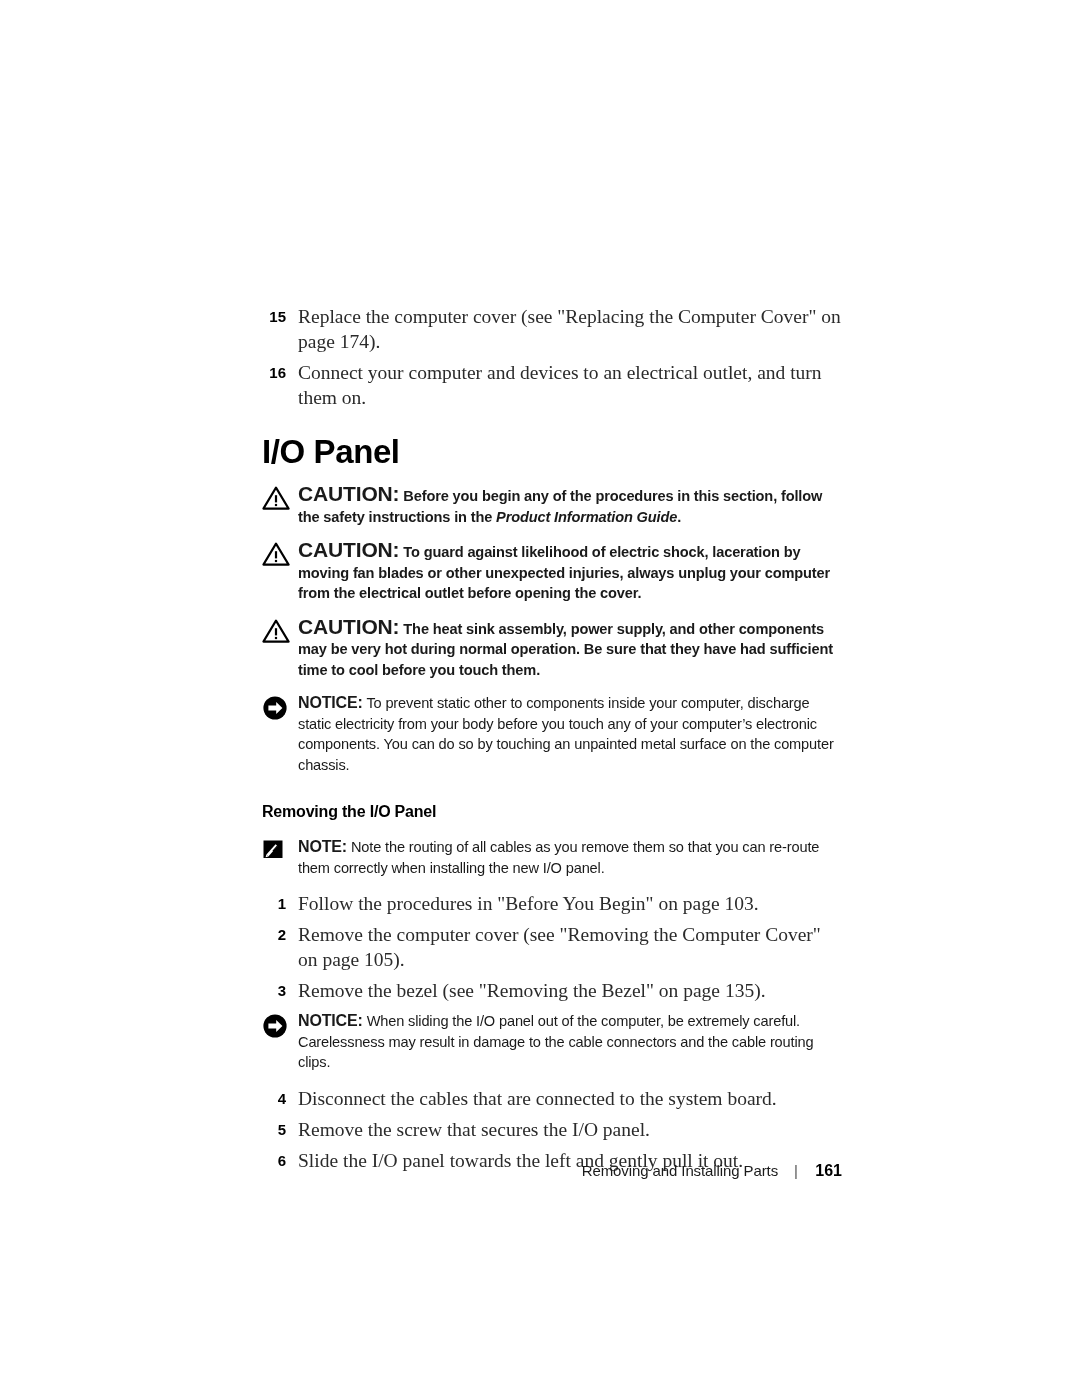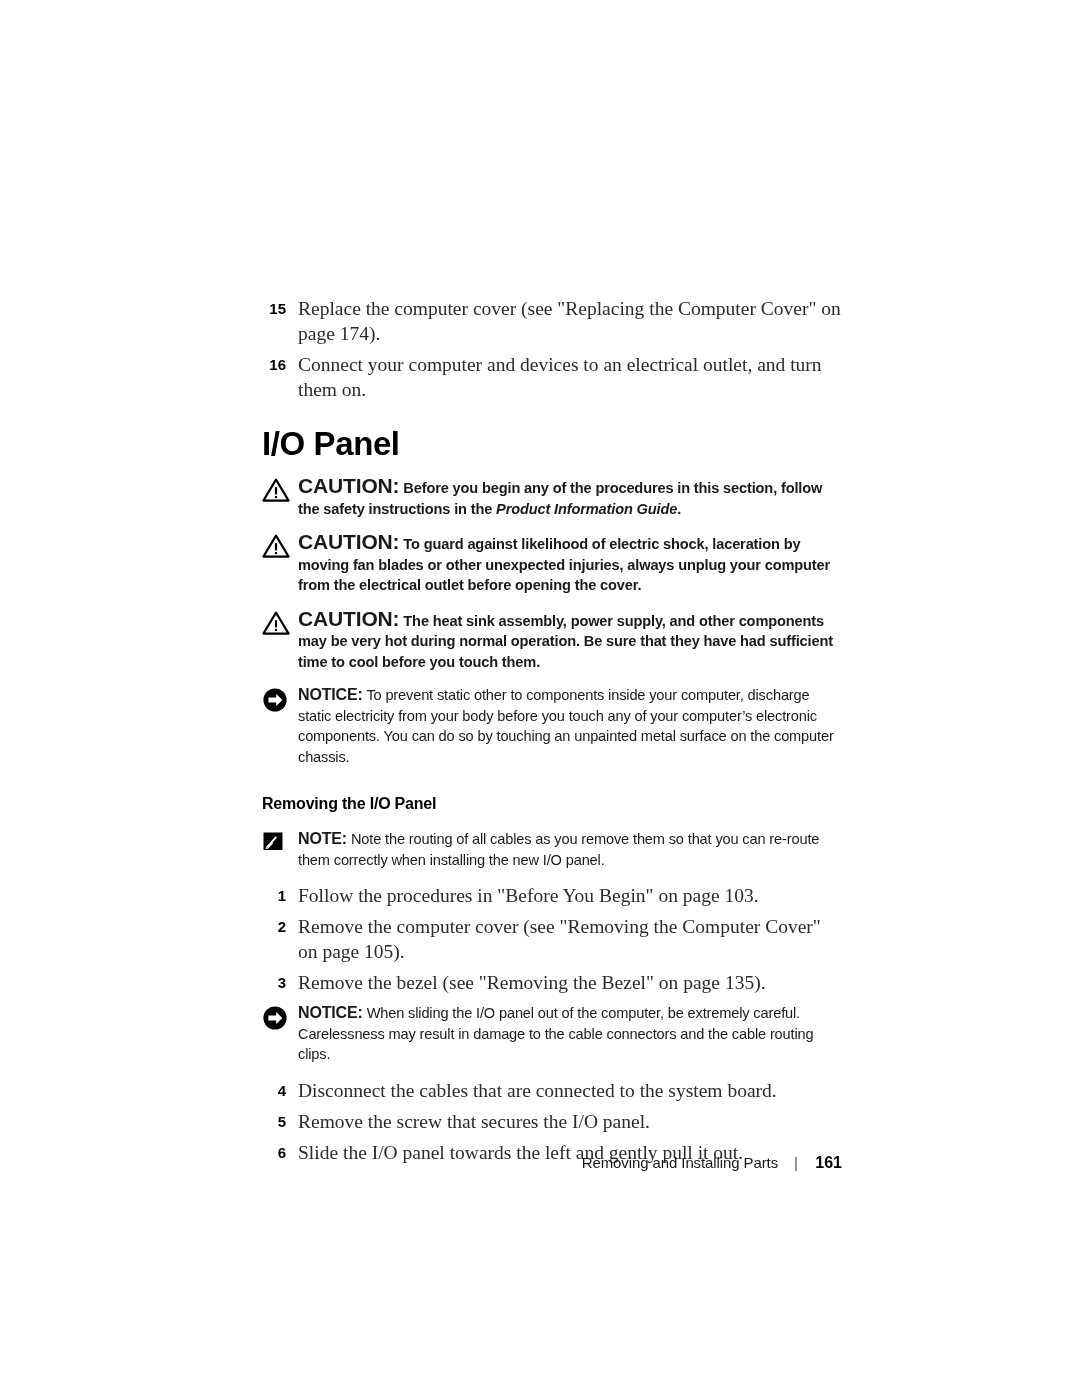--- a/index.html
+++ b/index.html
@@ -10,21 +10,21 @@
   body {
     width: 1080px;
     height: 1397px;
     position: relative;
     font-family: "Liberation Serif", serif;
     -webkit-font-smoothing: antialiased;
   }
 
   .page {
     position: absolute;
-    left: 0; top: 8px;
+    left: 0; top: 16px;
     width: 1080px;
     height: 1224px;
     background: #ffffff;
   }
 
   .content {
     position: absolute;
     left: 262px;
     top: 288px;
     width: 580px;

